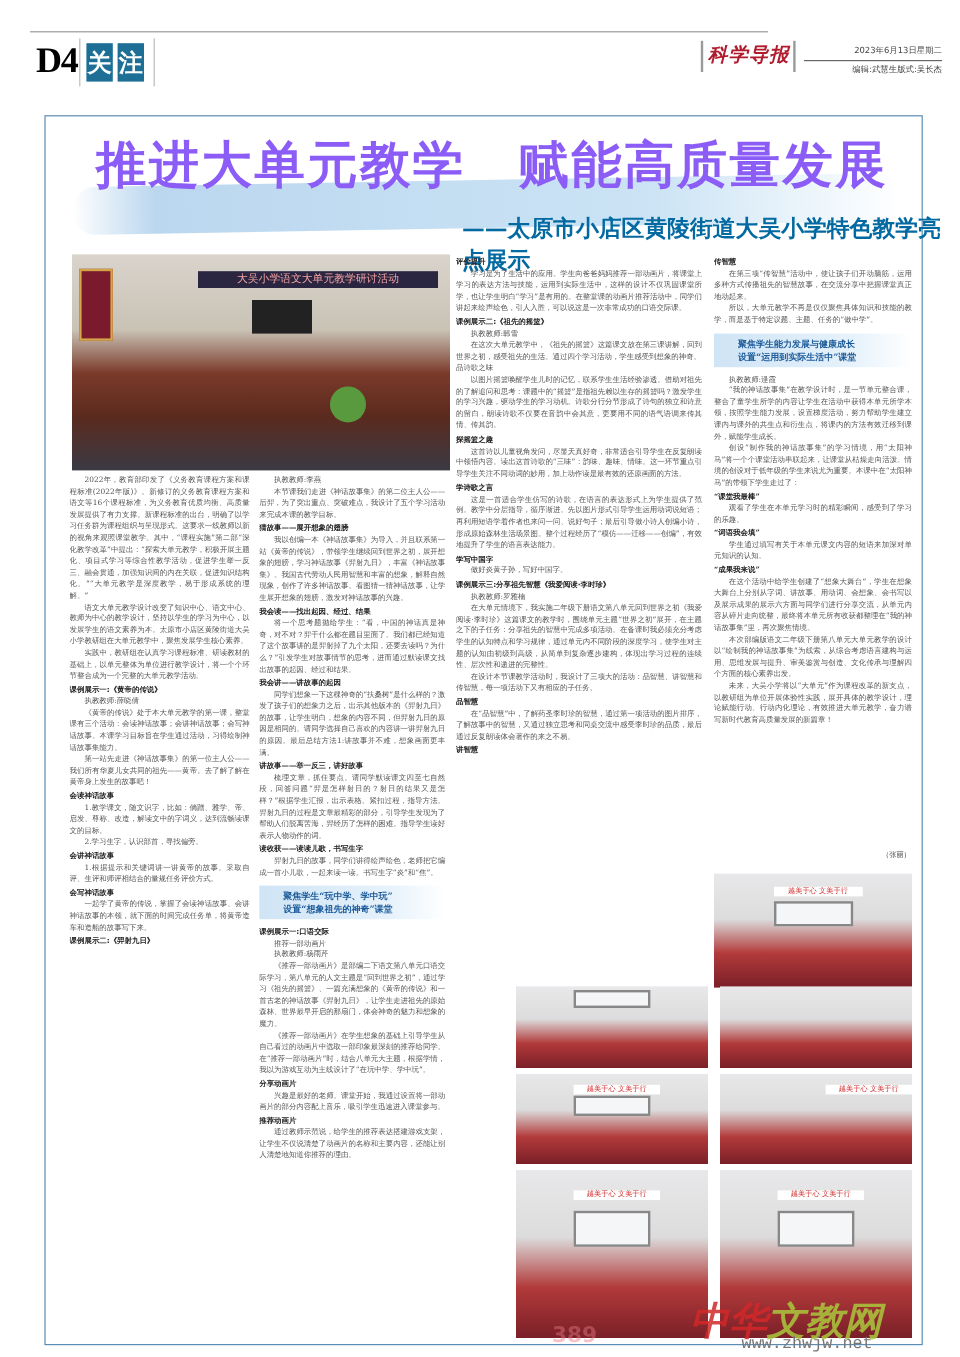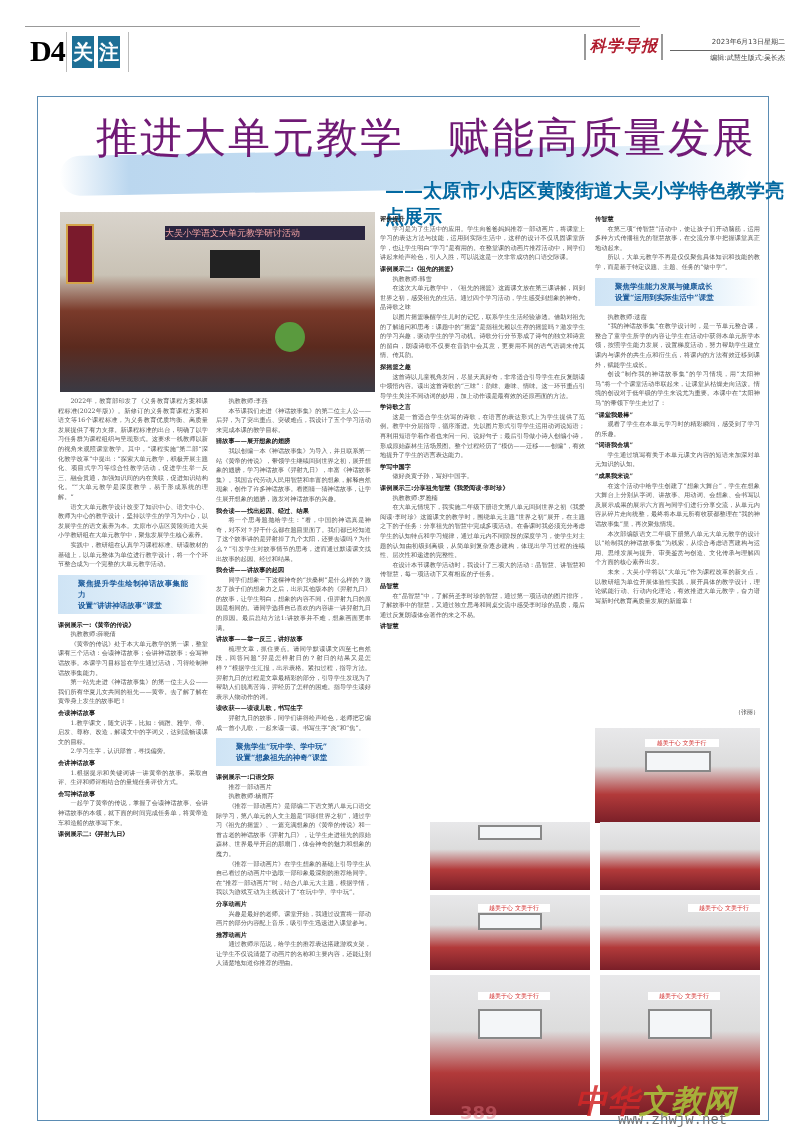--- a/index.html
+++ b/index.html
@@ -8,25 +8,25 @@
 .pageno{position:absolute;left:30px;top:34px;font-family:"Liberation Serif",serif;font-weight:bold;font-size:30px;color:#000000;letter-spacing:-1px}
 .vsep{position:absolute;width:1px;background:#bbb}
 .section-chars{position:absolute;left:72px;top:36px;display:flex;gap:4px}
 .section-chars span{display:block;width:22px;height:32px;background:#1d6f96;color:#fff;font-family:"DejaVu Sans",sans-serif;font-weight:bold;font-size:20px;text-align:center;line-height:32px}
 .masthead{position:absolute;left:590px;top:36px;font-family:"DejaVu Serif",serif;font-style:italic;font-weight:bold;font-size:16px;color:#b01c2e;letter-spacing:1px}
 .dateline{position:absolute;left:670px;top:36px;font-family:"DejaVu Sans",sans-serif;font-size:7px;color:#444;width:115px}
 .dateline .row{display:flex;justify-content:flex-end;line-height:13px}
 .dateline .rule{height:1px;background:#666;margin:1px 0}
 .frame{position:absolute;left:37px;top:96px;width:732px;height:1025px;border:1px solid #5b8cb3}
 .headline-bg{position:absolute;left:60px;top:150px;width:690px;height:40px;background:linear-gradient(90deg,rgba(170,205,235,0) 0%,rgba(170,205,235,.8) 10%,rgba(190,220,242,.8) 70%,rgba(200,225,245,0) 100%);border-radius:20px;transform:rotate(-1deg)}
-.headline{position:absolute;left:96px;top:110px;font-family:"DejaVu Serif",serif;font-weight:normal;font-size:42px;color:#701a75;letter-spacing:2px;white-space:nowrap}
+.headline{position:absolute;left:80px;top:110px;font-family:"DejaVu Serif",serif;font-weight:bold;font-size:42px;color:#8b5cf6;letter-spacing:2px;white-space:nowrap}
 .subhead{position:absolute;left:385px;top:178px;font-family:"DejaVu Serif",serif;font-weight:bold;font-size:19px;color:#0369a1}
 .photo{position:absolute;overflow:hidden}
 .ph-main{left:60px;top:212px;width:315px;height:180px;background:linear-gradient(180deg,#d9d4cc 0%,#c9c2b5 35%,#7a3a2a 55%,#5b2a1e 75%,#3a3a44 100%)}
-.ph-main .banner{position:absolute;left:105px;top:14px;width:200px;height:14px;background:#2a2540;color:#f4a3a3;font-family:"DejaVu Sans",sans-serif;font-size:9px;line-height:14px;text-align:left}
+.ph-main .banner{position:absolute;left:105px;top:14px;width:200px;height:14px;background:#2a2540;color:#f4a3a3;font-family:"DejaVu Sans",sans-serif;font-size:9px;line-height:14px;text-align:center}
 .ph-main .pennant{position:absolute;left:6px;top:12px;width:28px;height:60px;background:#7a1a2c;border:2px solid #d4a44a}
 .ph-main .tv{position:absolute;left:150px;top:38px;width:50px;height:28px;background:#222}
 .ph-main .plant{position:absolute;left:215px;top:110px;width:30px;height:30px;border-radius:50%;background:#5a9a3e}
 .col{position:absolute;font-size:6.2px;line-height:9.6px;color:#555;text-align:justify;overflow:hidden}
 .col p{text-indent:2em}
 .col .h{font-weight:bold;color:#222;text-indent:0;margin-top:2px}
 .col .h2{font-family:"DejaVu Sans",sans-serif;font-weight:bold;color:#222;text-indent:0;margin-top:2px}
 .col .t{text-indent:0}
 .tag{position:relative;margin:6px 0 6px 0;padding:3px 20px;background:linear-gradient(90deg,#cfe4f5 0%,#e6f2fb 70%,rgba(255,255,255,0) 100%);color:#1d5b9a;font-family:"DejaVu Serif",serif;font-weight:bold;font-size:7.5px;line-height:11px}
 .c1{left:58px;top:396px;width:150px;height:720px}
@@ -78,24 +78,20 @@
   <div class="pennant"></div>
   <div class="banner">大吴小学语文大单元教学研讨活动</div>
   <div class="tv"></div>
   <div class="plant"></div>
 </div>
 
 <div class="col c1">
   <p>2022年，教育部印发了《义务教育课程方案和课程标准(2022年版)》。新修订的义务教育课程方案和语文等16个课程标准，为义务教育优质均衡、高质量发展提供了有力支撑。新课程标准的出台，明确了以学习任务群为课程组织与呈现形式。这要求一线教师以新的视角来观照课堂教学。其中，“课程实施”第二部“深化教学改革”中提出：“探索大单元教学，积极开展主题化、项目式学习等综合性教学活动，促进学生举一反三、融会贯通，加强知识间的内在关联，促进知识结构化。”“大单元教学是深度教学，易于形成系统的理解。”</p>
   <p>语文大单元教学设计改变了知识中心、语文中心、教师为中心的教学设计，坚持以学生的学习为中心，以发展学生的语文素养为本。太原市小店区黄陵街道大吴小学教研组在大单元教学中，聚焦发展学生核心素养。</p>
   <p>实践中，教研组在认真学习课程标准、研读教材的基础上，以单元整体为单位进行教学设计，将一个个环节整合成为一个完整的大单元教学活动。</p>
-  <div class="tag">
-    <div>聚焦提升学生绘制神话故事集能力</div>
-    <div>设置“讲讲神话故事”课堂</div>
-  </div>
   <p class="h2">课例展示一:《黄帝的传说》</p>
   <p>执教教师:薛晓倩</p>
   <p>《黄帝的传说》处于本大单元教学的第一课，整堂课有三个活动：会读神话故事；会讲神话故事；会写神话故事。本课学习目标旨在学生通过活动，习得绘制神话故事集能力。</p>
   <p>第一站先走进《神话故事集》的第一位主人公——我们所有华夏儿女共同的祖先——黄帝。去了解了解在黄帝身上发生的故事吧！</p>
   <p class="h2">会读神话故事</p>
   <p>1.教学课文，随文识字，比如：倘蹭、雅学、帝、启发、尊称、改造，解读文中的字词义，达到流畅读课文的目标。</p>
   <p>2.学习生字，认识部首，寻找偏旁。</p>
   <p class="h2">会讲神话故事</p>
   <p>1.根据提示和关键词讲一讲黄帝的故事。采取自评、生评和师评相结合的量规任务评价方式。</p>
   <p class="h2">会写神话故事</p>

